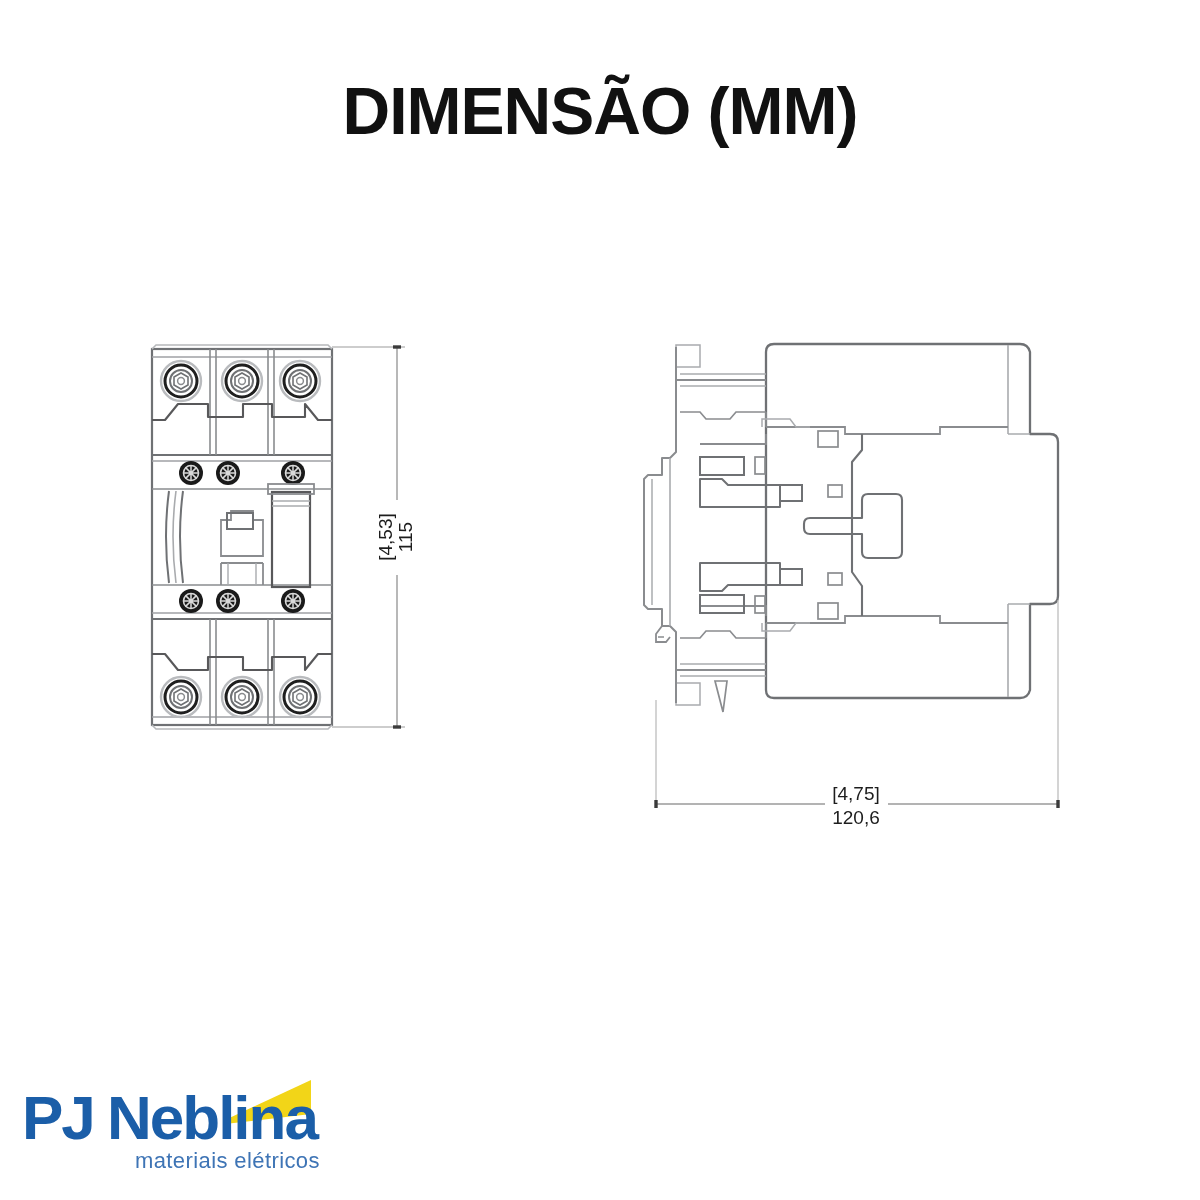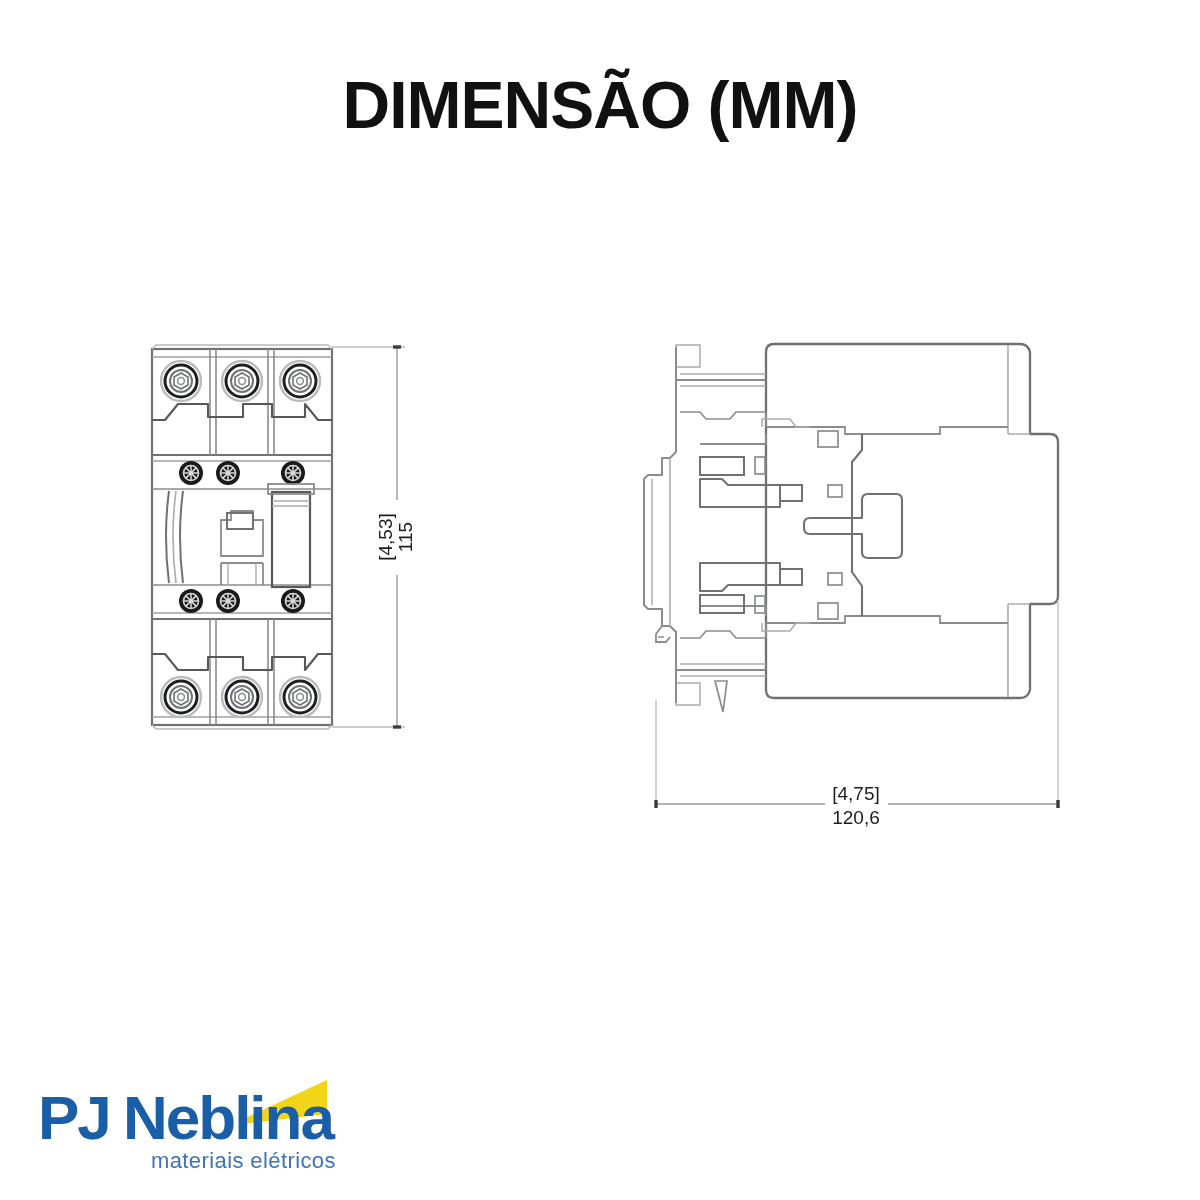--- a/index.html
+++ b/index.html
@@ -12,21 +12,21 @@
     height: 1200px;
     position: relative;
     overflow: hidden;
     font-family: "Liberation Sans", sans-serif;
     color: #000000;
   }
 
   
   #page-title {
     position: absolute;
-    top: 72px;
+    top: 78px;
     left: 0;
     width: 1200px;
     text-align: center;
     font-size: 66px;
     font-weight: bold;
     letter-spacing: -1px;
     color: #111111;
     line-height: 1;
     white-space: nowrap;
   }
@@ -39,21 +39,21 @@
     width: 1200px;
     height: 1200px;
   }
   #drawing-area svg {
     display: block;
   }
 
   
   #brand-logo {
     position: absolute;
-    left: 38px;
+    left: 22px;
     top: 1062px;
     width: 340px;
     height: 122px;
     text-decoration: underline;
   }
   #brand-logo svg { display: block; }
 
   .logo-wordmark {
     font-family: "Liberation Sans", sans-serif;
     font-weight: bold;

